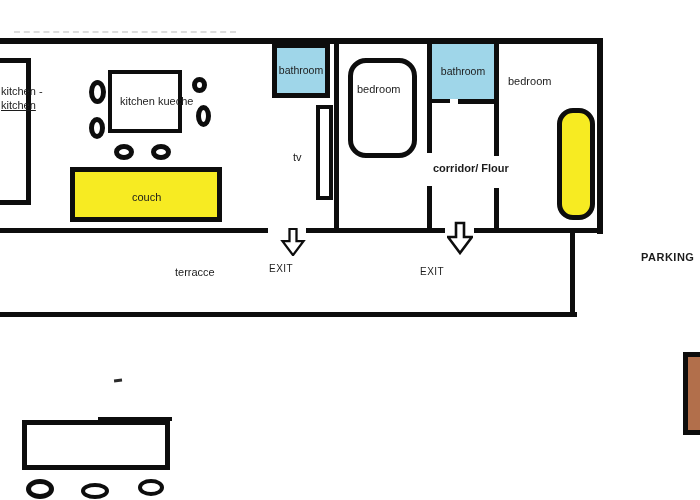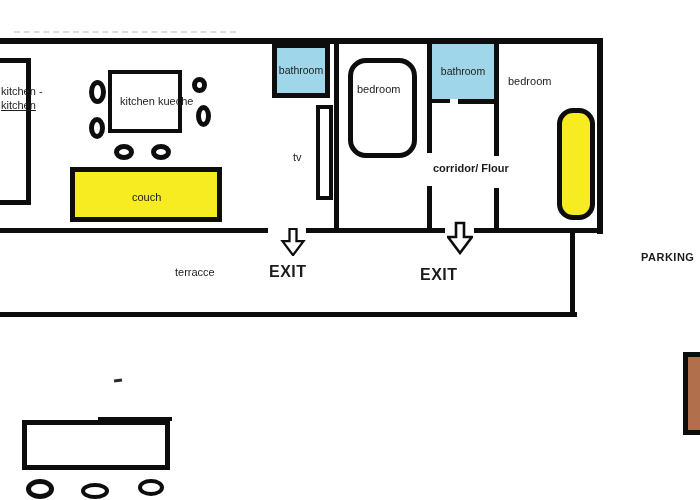--- a/index.html
+++ b/index.html
@@ -3,21 +3,21 @@
 <meta charset="utf-8">
 <style>
   html,body{margin:0;padding:0;background:#fff;}
   #canvas{
     position:relative;width:700px;height:500px;background:#fff;overflow:hidden;
     font-family:"Liberation Sans","DejaVu Sans",sans-serif;color:#1c1c1c;
   }
   .abs{position:absolute;}
   .wall{position:absolute;background:var(--wall,#0d0d0d);}
   .label{position:absolute;font-size:11px;color:#1c1c1c;white-space:nowrap;line-height:1.15;}
-  .label.small{font-size:16px;font-weight:700;}
+  .label.small{font-size:10px;font-weight:400;}
   .room-box{position:absolute;background:#fff;border:5px solid var(--wall,#0d0d0d);box-sizing:border-box;}
   .blue-fill{background:var(--bathroom-fill,#9fd6e9);text-align:right;}
   .yellow-fill{background:var(--highlight-yellow,#f7eb22);}
   .center{display:flex;align-items:center;justify-content:center;}
   .oval{position:absolute;border:5px solid var(--wall,#0d0d0d);border-radius:50%;background:#fff;box-sizing:border-box;}
   .oval.thin{border-width:4px;}
   .dashed-faint{position:absolute;border-top:2px dashed #dcdcdc;}
   .mark{position:absolute;background:#2b2b2b;transform:rotate(-6deg);}
   .brown-box{position:absolute;background:var(--brown,#b26f4b);border:5px solid var(--wall,#0d0d0d);box-sizing:border-box;}
 </style>

